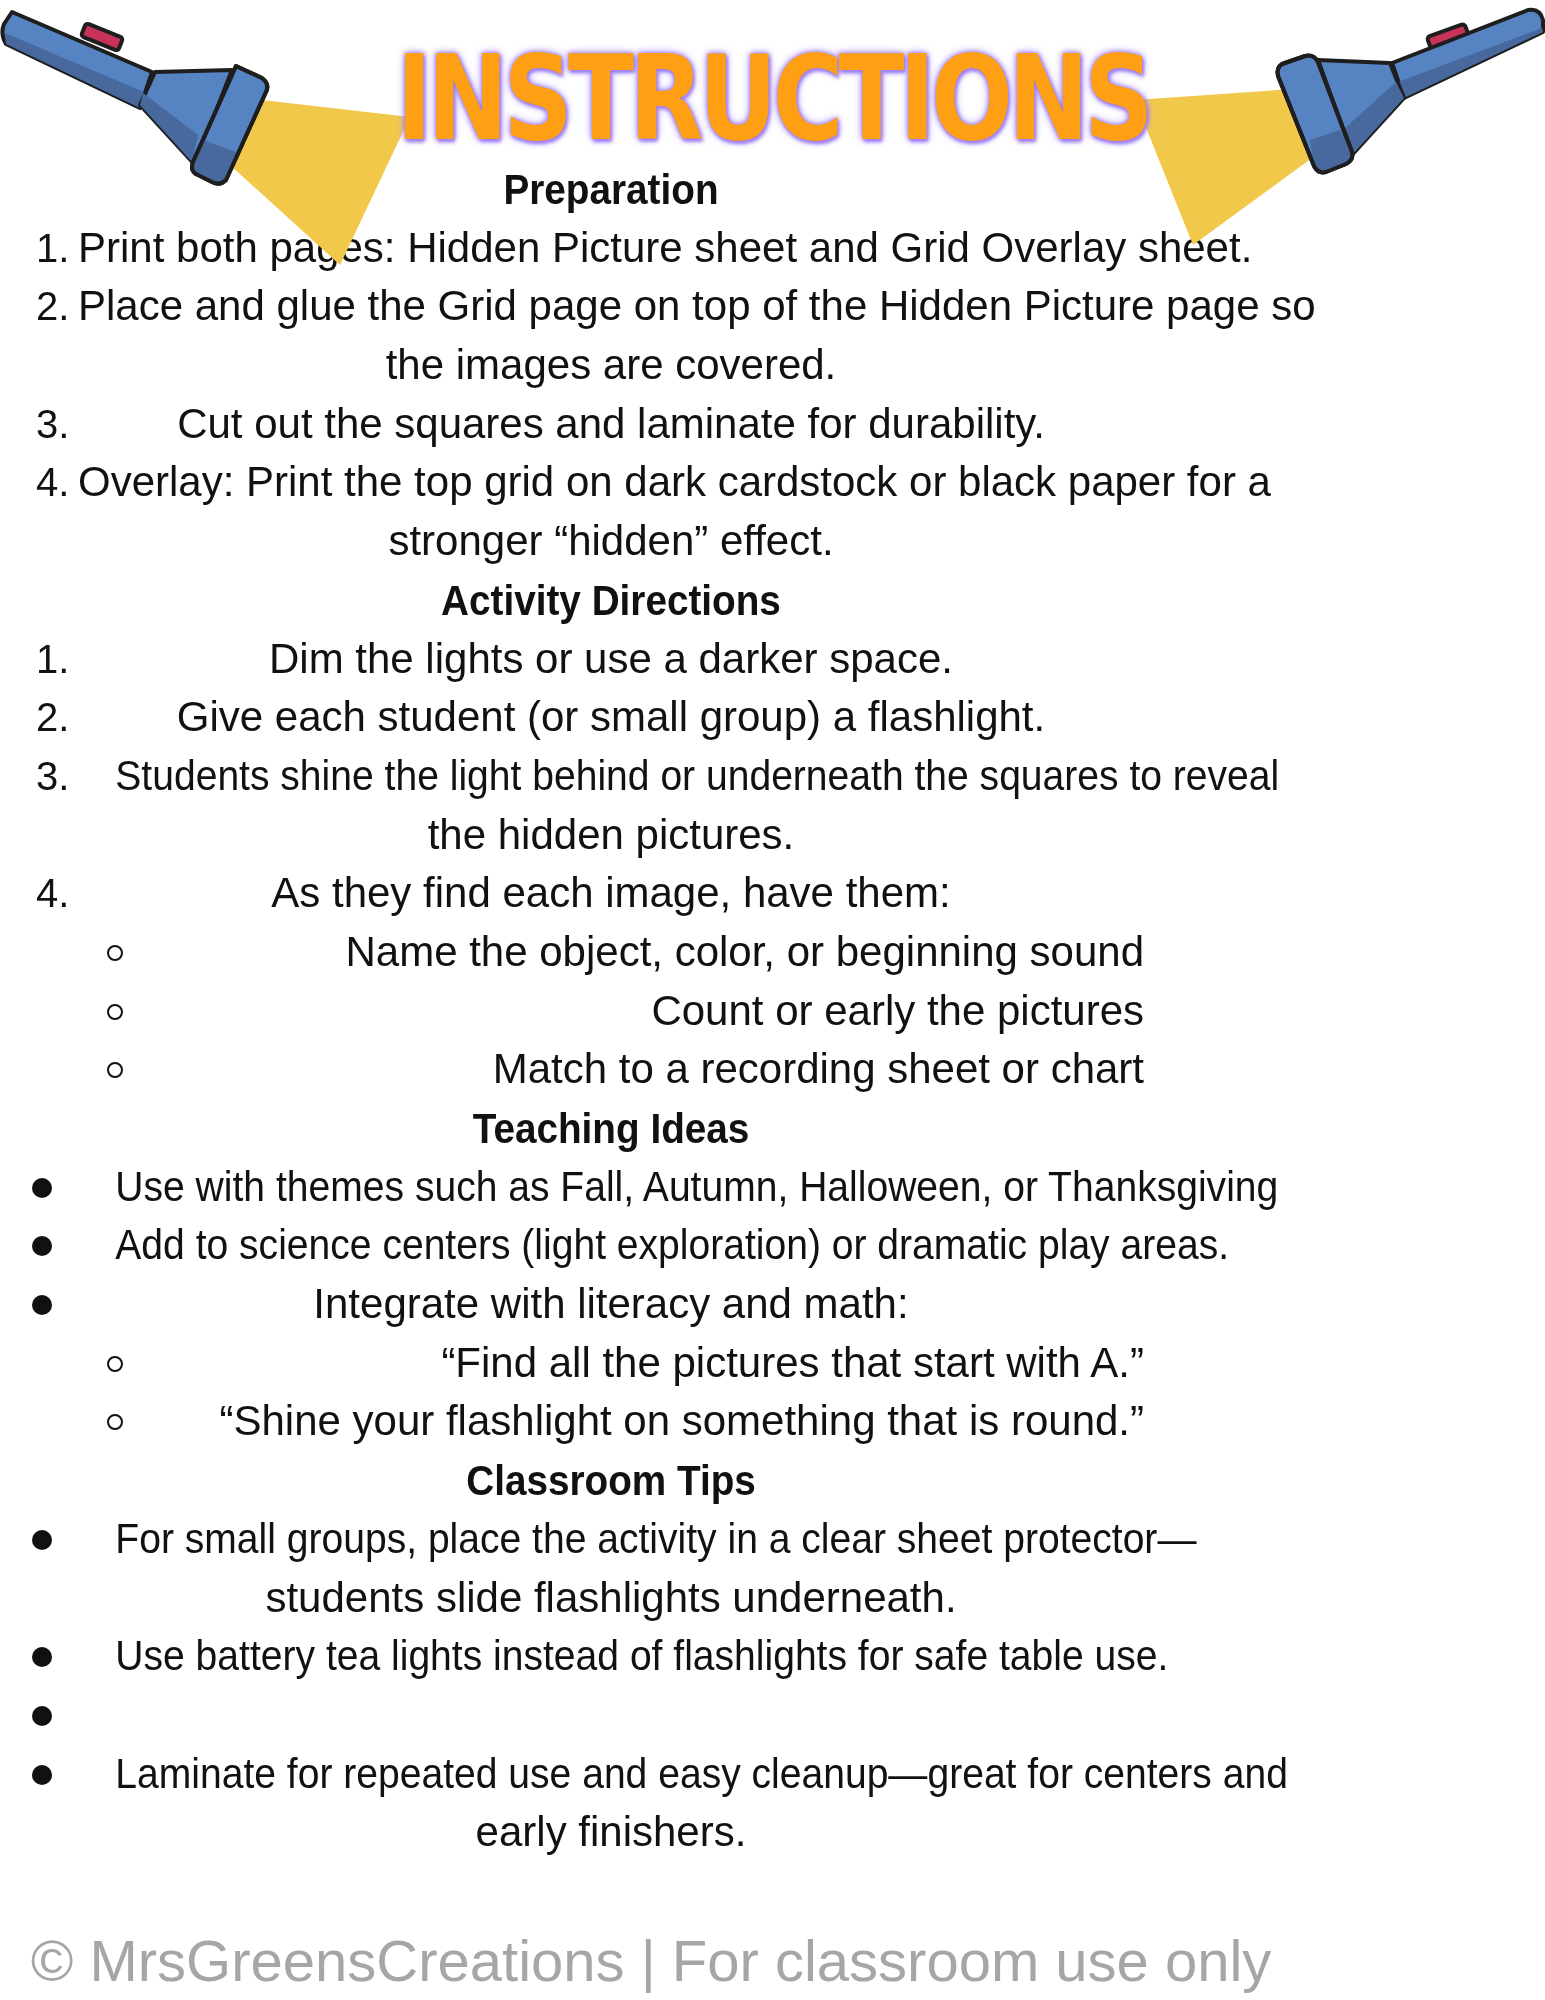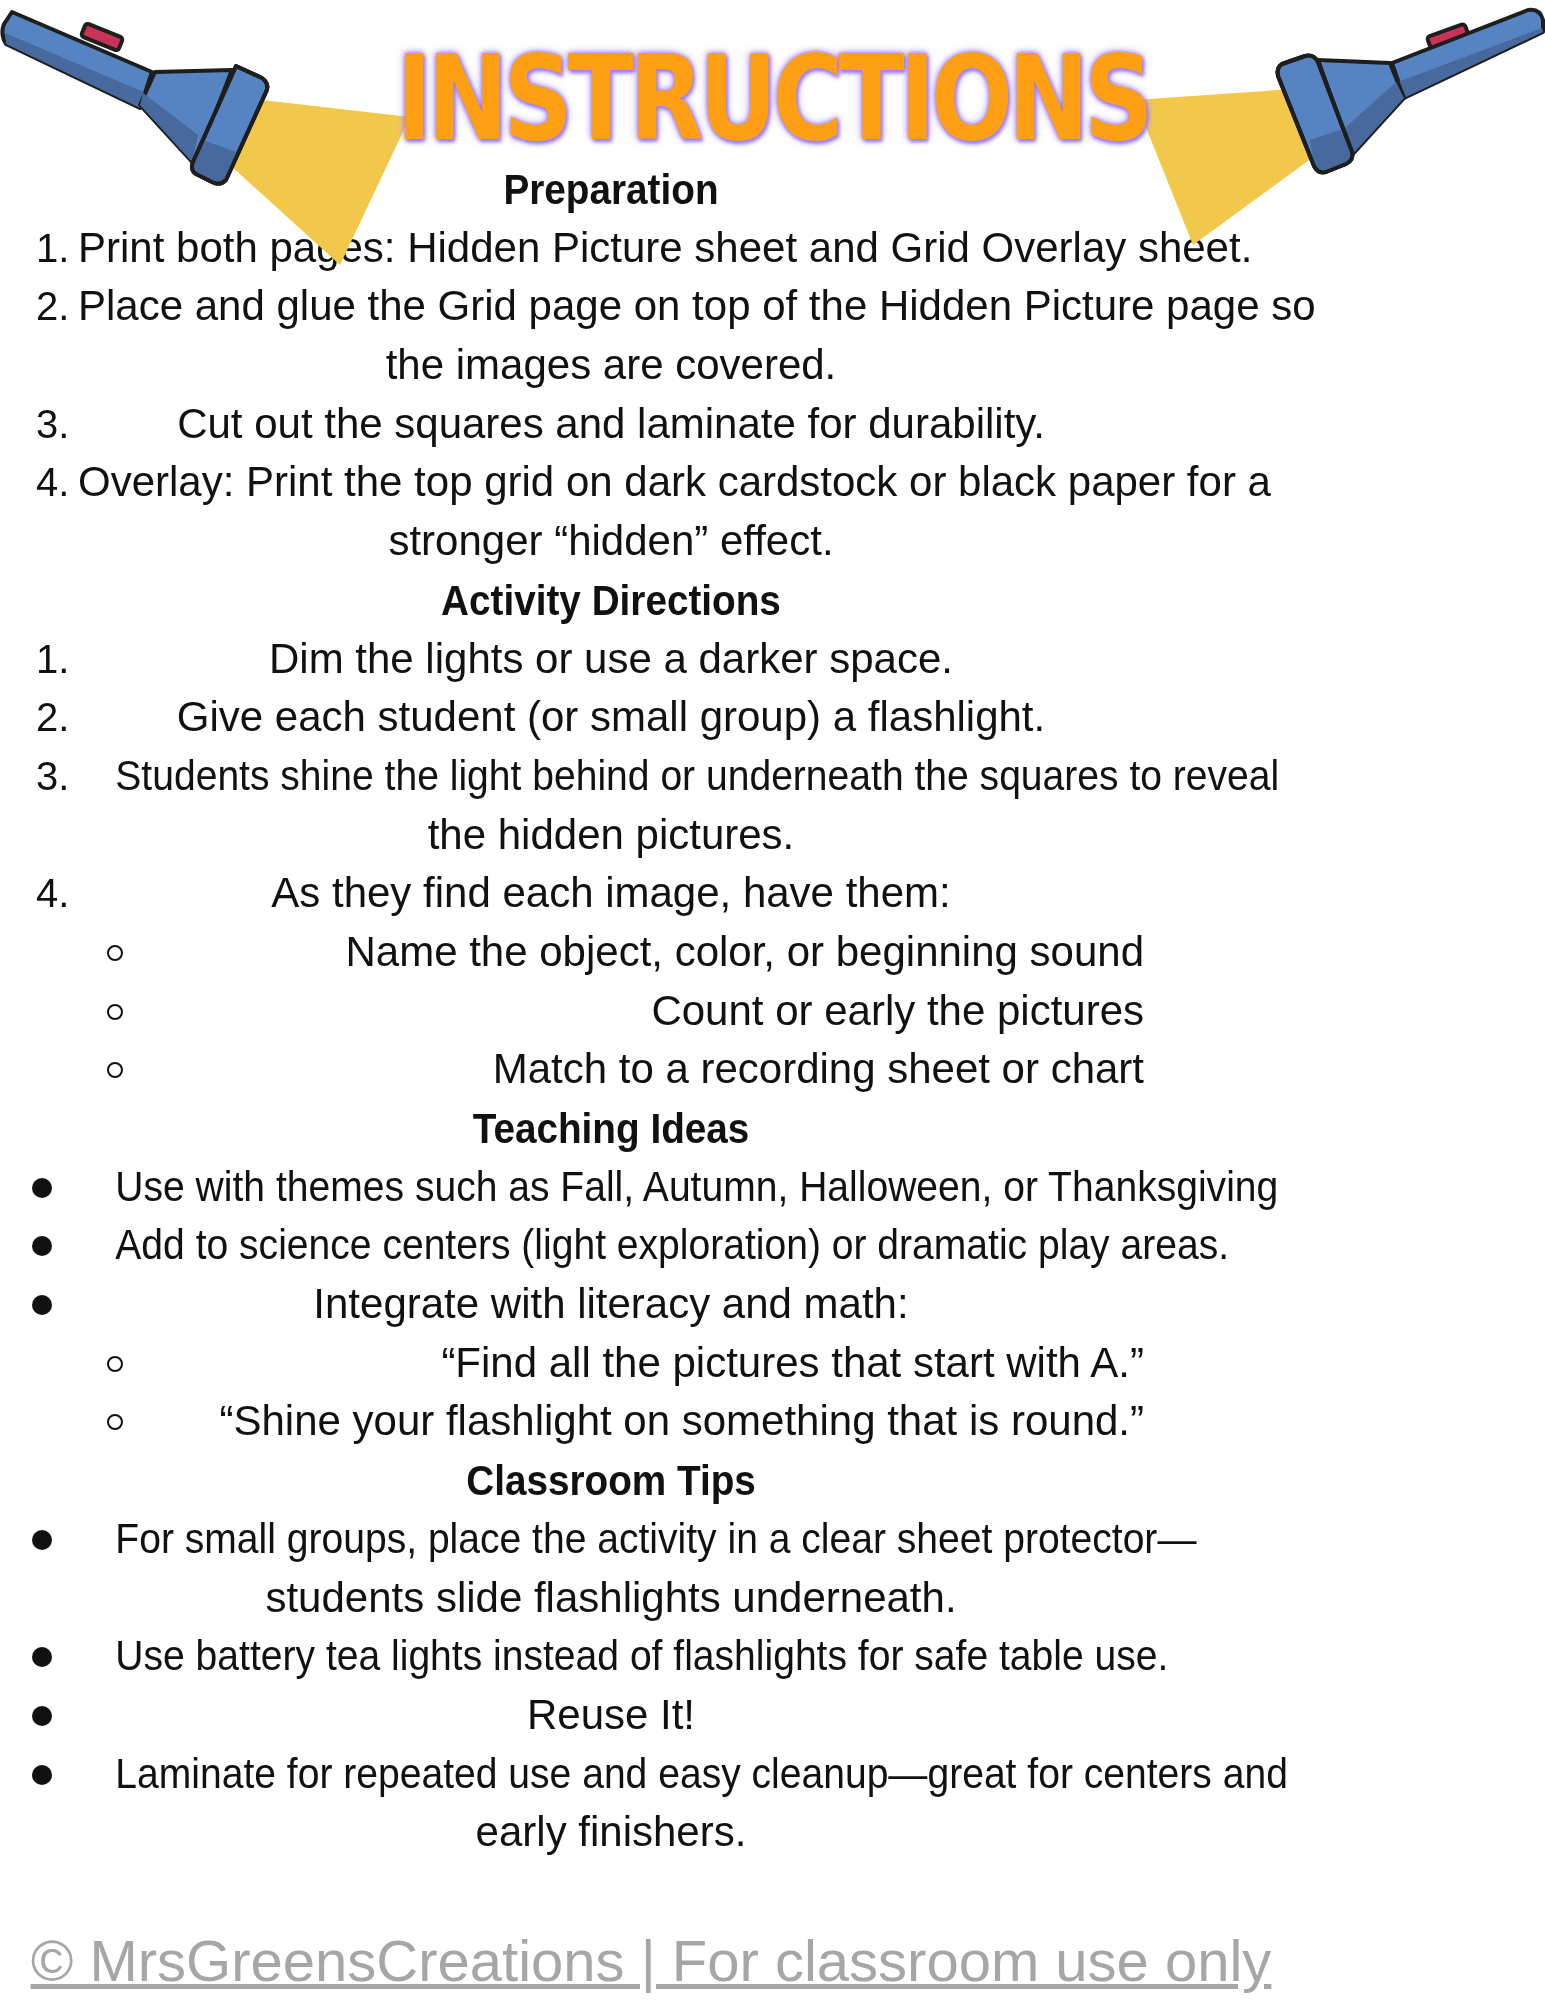--- a/index.html
+++ b/index.html
@@ -31,21 +31,21 @@
   }
   .row .txt.narrow { transform: scaleX(0.93); }
   .heading .txt { font-weight: bold; left: 0; right: 0; font-size: 43px; transform: scaleX(0.9); }
   .marker { position: absolute; top: 0; }
   .num { left: 36px; font-size: 40px; }
   .dot { left: 32px; width: 20px; height: 20px; border-radius: 50%; background: #111; top: 20px; }
   .ring { left: 107px; width: 12px; height: 12px; border-radius: 50%; border: 2px solid #111; top: 22px; }
   .sub .txt { left: 140px; text-align: right; }
   .footer {
     position: absolute; left: 0; top: 1925px; width: 1302px; text-align: center;
-    font-size: 58px; line-height: 72px; color: #a6a6a6; white-space: nowrap; text-decoration: underline;
+    font-size: 58px; line-height: 72px; color: #a6a6a6; white-space: nowrap;
   }
 </style>
 </head>
 <body>
 
 <svg class="art" viewBox="0 0 1545 300" width="1545" height="300">
 
   <polygon points="262,100 410,117 340,265 230,165" fill="#f2c84b"></polygon>
 
   <g stroke="#1e1e1e" stroke-width="4" stroke-linejoin="round">
@@ -178,21 +178,20 @@
     </div>
     <div class="row">
       <span class="txt">students slide flashlights underneath.</span>
     </div>
     <div class="row">
       <span class="marker dot"></span>
       <span class="txt narrow">Use battery tea lights instead of flashlights for safe table use.</span>
     </div>
     <div class="row">
       <span class="marker dot"></span>
-      <span class="txt">Reuse It!</span>
     </div>
     <div class="row">
       <span class="marker dot"></span>
       <span class="txt narrow">Laminate for repeated use and easy cleanup—great for centers and</span>
     </div>
     <div class="row">
       <span class="txt">early finishers.</span>
     </div>
   </section>
 </div>

